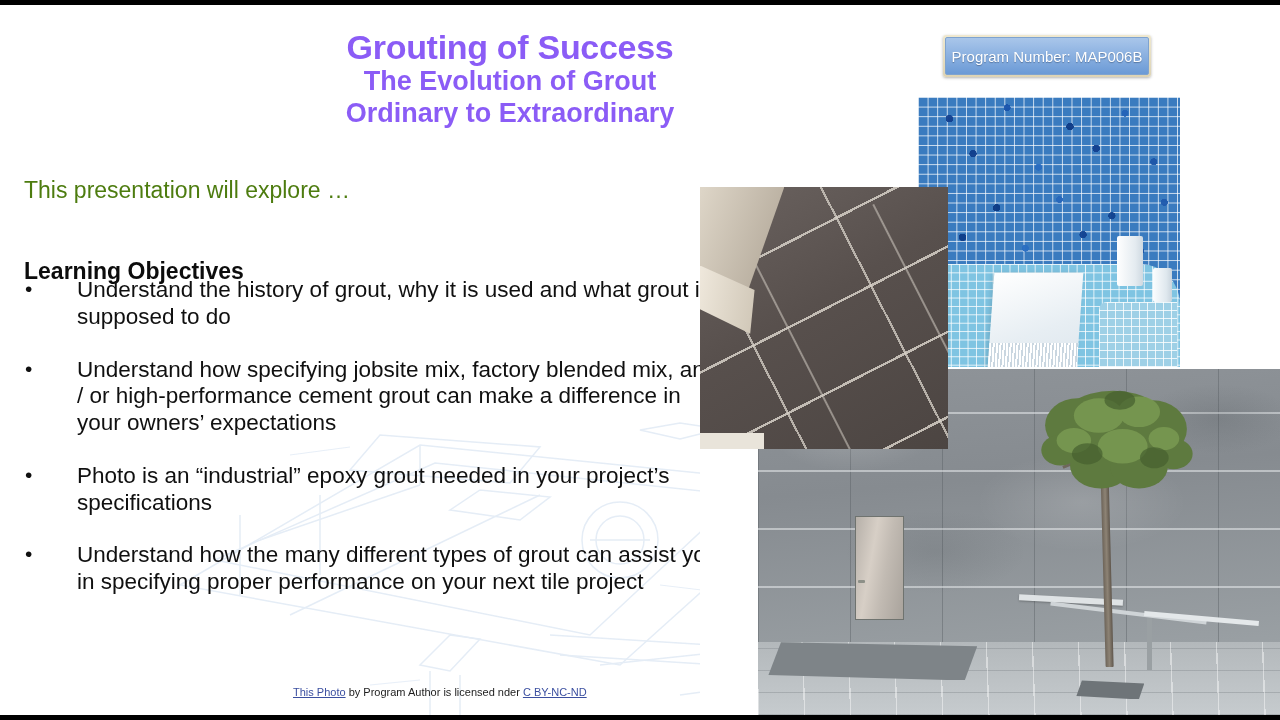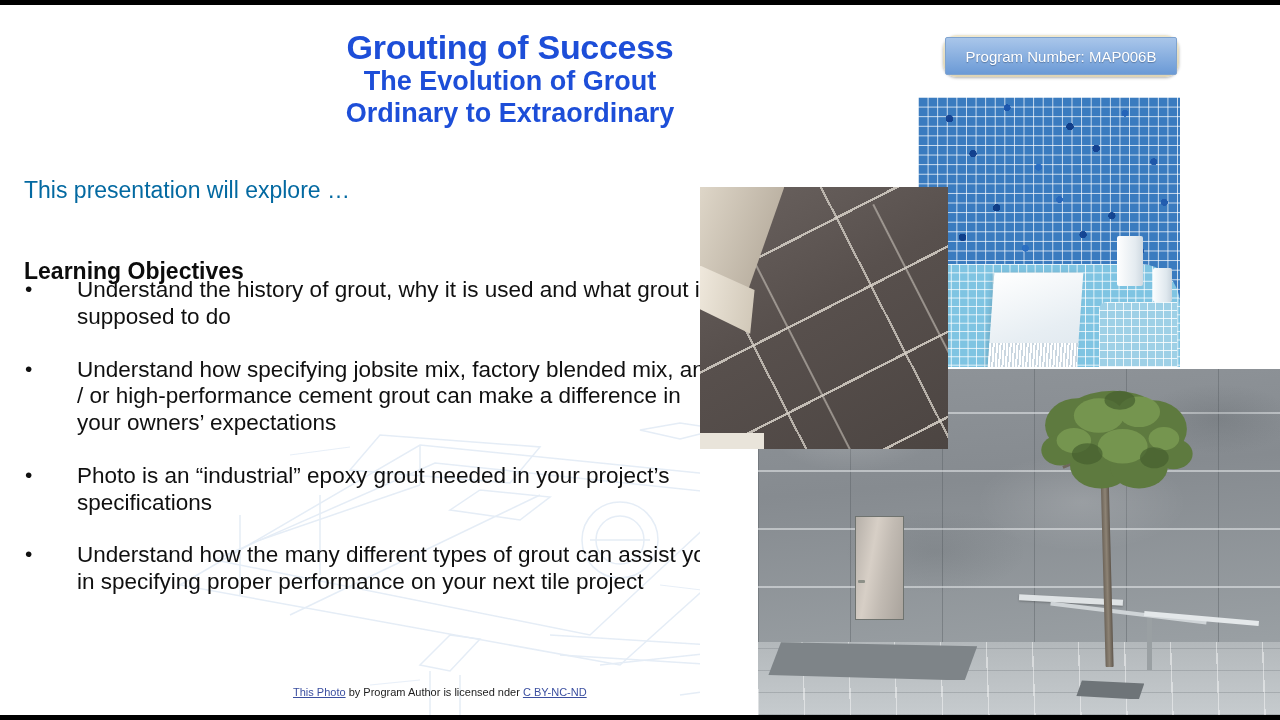--- a/index.html
+++ b/index.html
@@ -25,41 +25,41 @@
     opacity: 0.55;
     pointer-events: none;
   }
 
   
   #title-block {
     position: absolute;
     left: 180px; top: 24px;
     width: 660px;
     text-align: center;
-    color: #1d4ed8;
+    color: #8b5cf6;
   }
   #title-main {
     font-size: 34px; font-weight: bold;
     letter-spacing: -0.3px;
     line-height: 1.08;
   }
   #title-sub1 {
     font-size: 27px; font-weight: bold;
     line-height: 1.12; margin-top: 2px;
   }
   #title-sub2 {
     font-size: 27px; font-weight: bold;
     line-height: 1.12;
   }
 
   
   #intro-line {
     position: absolute;
     left: 24px; top: 172px;
-    font-size: 23px; color: #0369a1;
+    font-size: 23px; color: #4d7c0f;
   }
   #objectives-heading {
     position: absolute;
     left: 24px; top: 225px;
     font-size: 23px; font-weight: bold; color: #0c0c0c; margin-top: 28px;
   }
   #bullet-list {
     position: absolute;
     left: 22px; top: 272px;
     width: 700px;
@@ -90,24 +90,24 @@
   }
   #attribution .lnk {
     color: #3b4fa0;
     text-decoration: underline;
   }
 
   
   #program-badge {
     position: absolute;
     left: 943px; top: 30px;
-    width: 236px; height: 42px;
+    width: 208px; height: 42px;
     padding: 2px;
     background: linear-gradient(#efe8cf, #ddd3b4);
-    border-radius: 14px;
+    border-radius: 3px;
     box-shadow: 0 1px 3px rgba(0,0,0,0.30);
   }
   #program-badge-inner {
     width: 100%; height: 100%;
     background: linear-gradient(#a9c6ea, #6b9ad6);
     border: 1px solid #7fa3cf;
     border-radius: 2px;
     display: flex; align-items: center; justify-content: center;
   }
   #program-badge-label {

